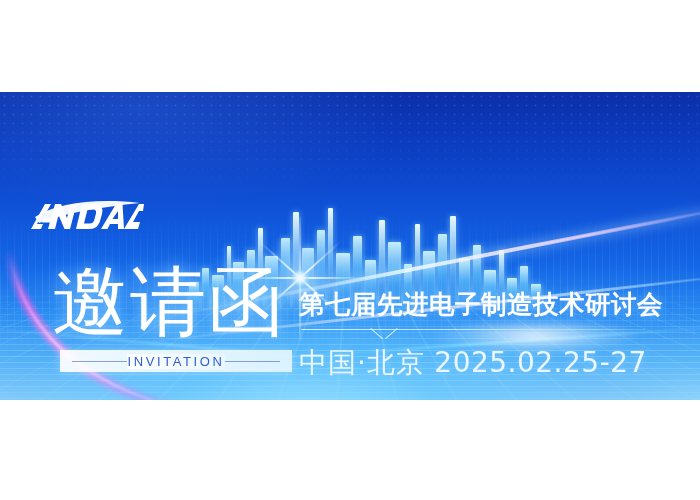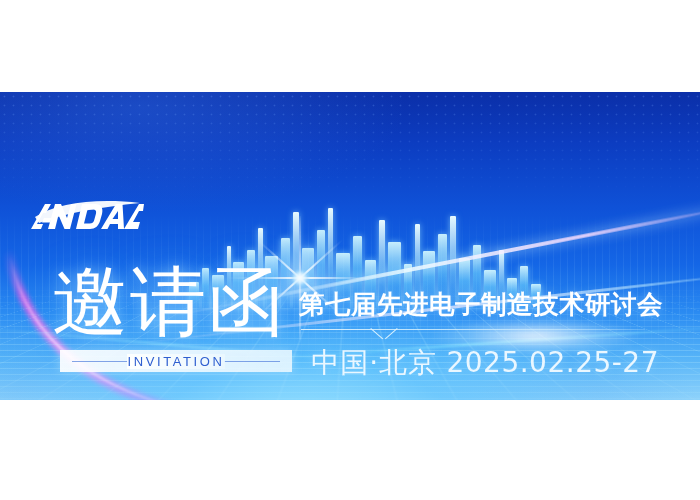--- a/index.html
+++ b/index.html
@@ -246,21 +246,20 @@
     transform-origin:0 0; transform:rotate(41deg);
   }
   .ev-div .notch i.b{
     left:auto; right:0; transform-origin:100% 0; transform:rotate(-41deg);
   }
   .ev-date{
     font-family:"DejaVu Sans", sans-serif;
     font-size:28px; line-height:34px; font-weight:400;
     color:#eaf7ff; letter-spacing:.5px; white-space:nowrap;
     text-shadow:0 0 10px rgba(150,215,255,.6);
-    text-align:right;
   }
   .ev-date .city-cn{ letter-spacing:1px; }
 </style>
 </head>
 <body>
 
 <div class="page">
 
   <div class="banner">
 

